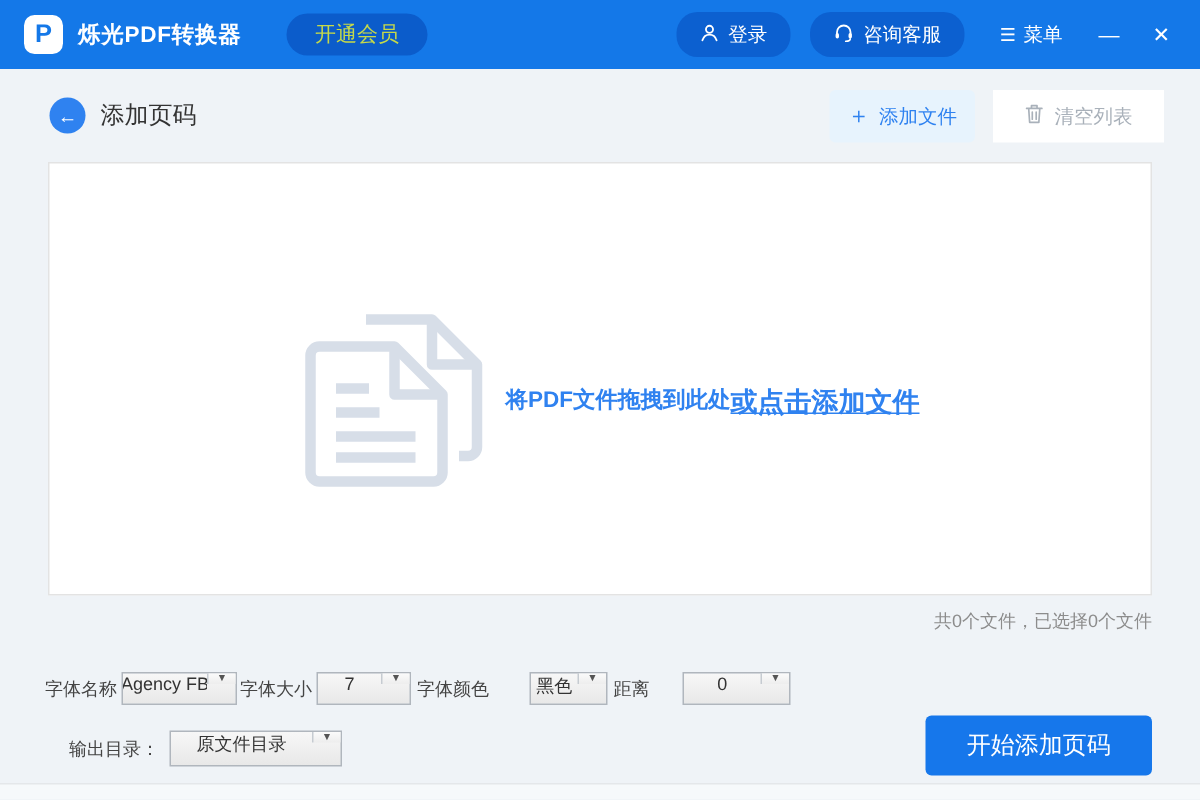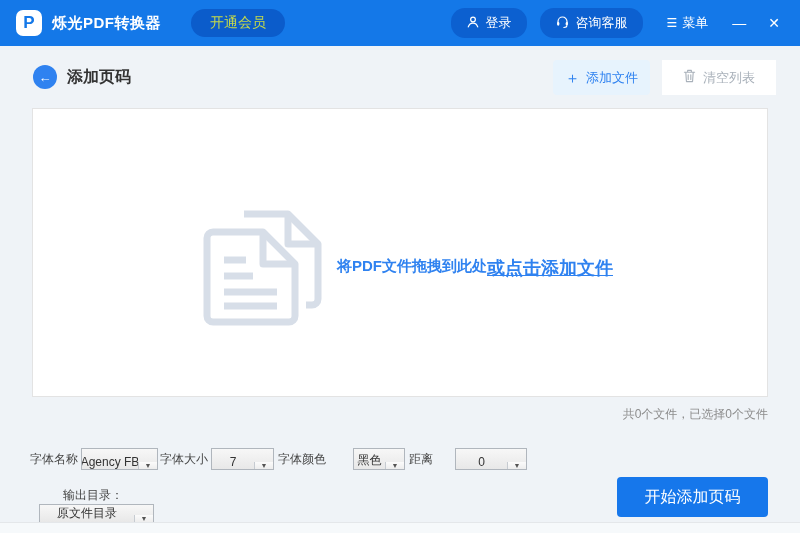--- a/index.html
+++ b/index.html
@@ -36,21 +36,21 @@
 
   
   .content { position:relative; width:800px; height:487px; background:#eff3f7; }
 
   .back-btn {
     position:absolute; left:33px; top:19px; width:24px; height:24px;
     border-radius:50%; background:#2f82f0; color:#fff;
     display:flex; align-items:center; justify-content:center;
     font-size:13px; cursor:pointer;
   }
-  .page-title { position:absolute; left:67px; top:21px; font-size:16px; font-weight:700; color:#333; }
+  .page-title { position:absolute; left:67px; top:21px; font-size:16px; font-weight:400; color:#333; }
 
   .add-file-btn {
     position:absolute; left:553px; top:14px; width:97px; height:35px;
     background:#e7f3fd; border-radius:4px; color:#2f82f0; font-size:13px;
     display:flex; align-items:center; justify-content:center; gap:6px; cursor:pointer;
   }
   .add-file-btn .plus { font-size:15px; line-height:1; }
   .clear-btn {
     position:absolute; left:662px; top:14px; width:114px; height:35px;
     background:#ffffff; border-radius:0; color:#a9b1ba; font-size:13px;
@@ -64,26 +64,26 @@
     cursor:pointer;
   }
   .dz-group { display:flex; flex-direction:row; align-items:center; margin-top:22px; }
   .dz-line1 { margin-top:6px; color:#2f82f0; font-size:15px; font-weight:bold; }
   .dz-line2 { margin-top:9px; color:#2f82f0; font-size:18px; font-weight:bold; text-decoration:underline; cursor:pointer; }
 
   .count-text { position:absolute; right:32px; top:360px; font-size:12px; color:#8c8c8c; }
 
   
   .row1 { position:absolute; left:30px; top:402px; display:flex; align-items:center; height:22px; }
-  .row2 { position:absolute; left:32px; top:441px; display:flex; align-items:center; height:24px;flex-direction:column; }
+  .row2 { position:absolute; left:46px; top:441px; display:flex; align-items:center; height:24px; }
   .set-label { font-size:12px; color:#444; white-space:nowrap; }
   .combo {
     height:22px; border:1px solid #b0b6bd;
     background:linear-gradient(180deg,#f7f7f7,#e8e8e8);
-    display:flex; align-items:flex-end; cursor:pointer;
+    display:flex; align-items:flex-start; cursor:pointer;
   }
   .combo .val {
     flex:1; display:flex; align-items:center; justify-content:center;
     font-size:12px; color:#333; padding:0 2px; white-space:nowrap; overflow:hidden;
   }
   .combo .arrow {
     width:19px; border-left:1px solid #c6cbd1;
     background:linear-gradient(180deg,#fbfbfb,#ededed);
     display:flex; align-items:center; justify-content:center;
     font-size:7px; color:#555;

